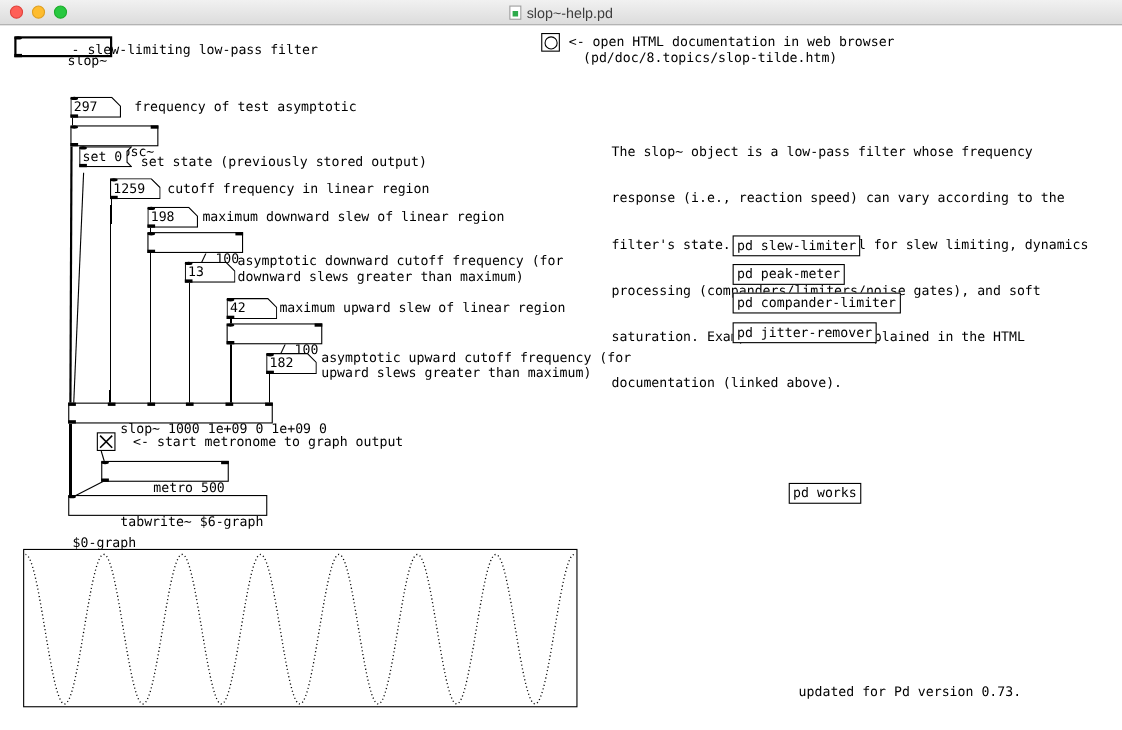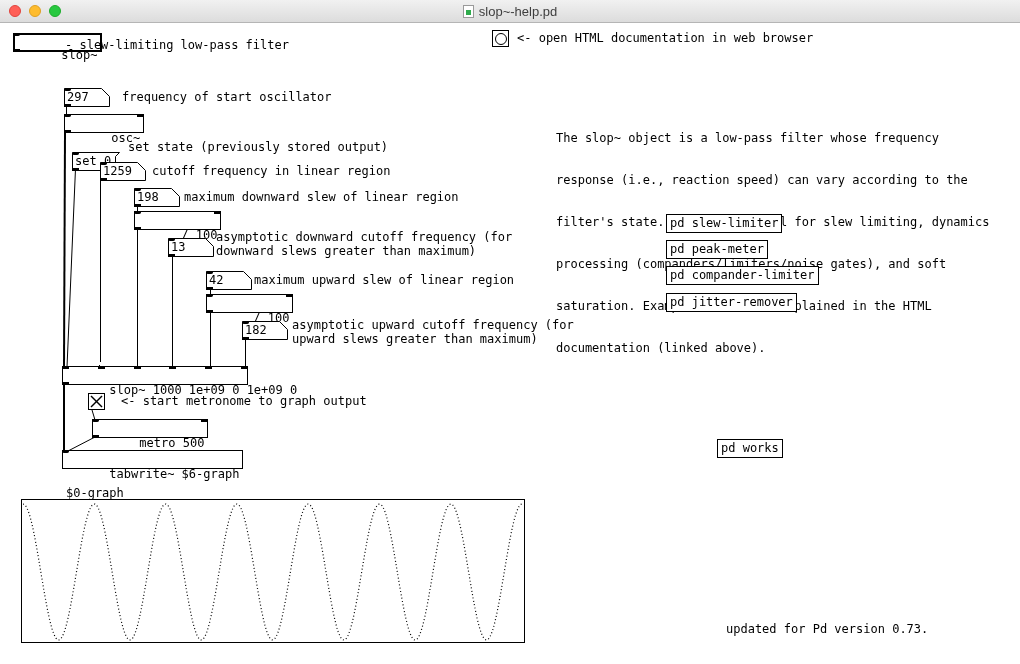--- a/index.html
+++ b/index.html
@@ -74,48 +74,49 @@
       <span>slop~</span>
       <span class="nub tl" style="top:-2px;left:-2px;"></span>
       <span class="nub bl" style="bottom:-2px;left:-2px;"></span>
     </div>
     <span class="comment" style="left:65px;top:15px;">- slew-limiting low-pass filter</span>
 
     <div class="bang" style="left:492px;top:7px;">
       <span class="circ"></span>
     </div>
     <span class="comment" style="left:517px;top:8px;">&lt;- open HTML documentation in web browser</span>
+    <span class="comment" style="left:530px;top:22px;">(pd/doc/8.topics/slop-tilde.htm)</span>
 
     <div class="comment" style="left:556px;top:80px;">
       <span style="display:block">The slop~ object is a low-pass filter whose frequency</span>
       <span style="display:block">response (i.e., reaction speed) can vary according to the</span>
       <span style="display:block">filter's state. It can be useful for slew limiting, dynamics</span>
       <span style="display:block">processing (companders/limiters/noise gates), and soft</span>
       <span style="display:block">saturation. Examples below are explained in the HTML</span>
       <span style="display:block">documentation (linked above).</span>
     </div>
 
     <div class="shapebox" style="left:64px;top:65px;">
       <svg width="46" height="19">
           <path d="M0.5 0.5 H37.5 L45.5 8.5 V18.5 H0.5 Z" fill="#fff" stroke="#000"></path>
         </svg>
       <span class="val">297</span>
       <span class="nub tl"></span>
       <span class="nub bl"></span>
     </div>
-    <span class="comment" style="left:122px;top:67px;">frequency of start oscillator</span>
+    <span class="comment" style="left:122px;top:67px;">frequency of test asymptotic</span>
 
     <div class="obj" style="left:64px;top:91px;">
       <span>osc~</span>
       <span class="nub tl"></span>
       <span class="nub tr"></span>
       <span class="nub bl"></span>
     </div>
 
-    <div class="shapebox" style="left:72px;top:129px;width:48px;">
+    <div class="shapebox" style="left:72px;top:110px;width:48px;">
       <svg width="48" height="19">
           <path d="M47.5 0.5 H0.5 V18.5 H47.5 L43.5 14.5 V4.5 Z" fill="#fff" stroke="#000"></path>
         </svg>
       <span class="val">set 0</span>
       <span class="nub tl"></span>
       <span class="nub bl"></span>
     </div>
     <span class="comment" style="left:128px;top:117px;">set state (previously stored output)</span>
 
     <div class="shapebox" style="left:100px;top:139px;">

